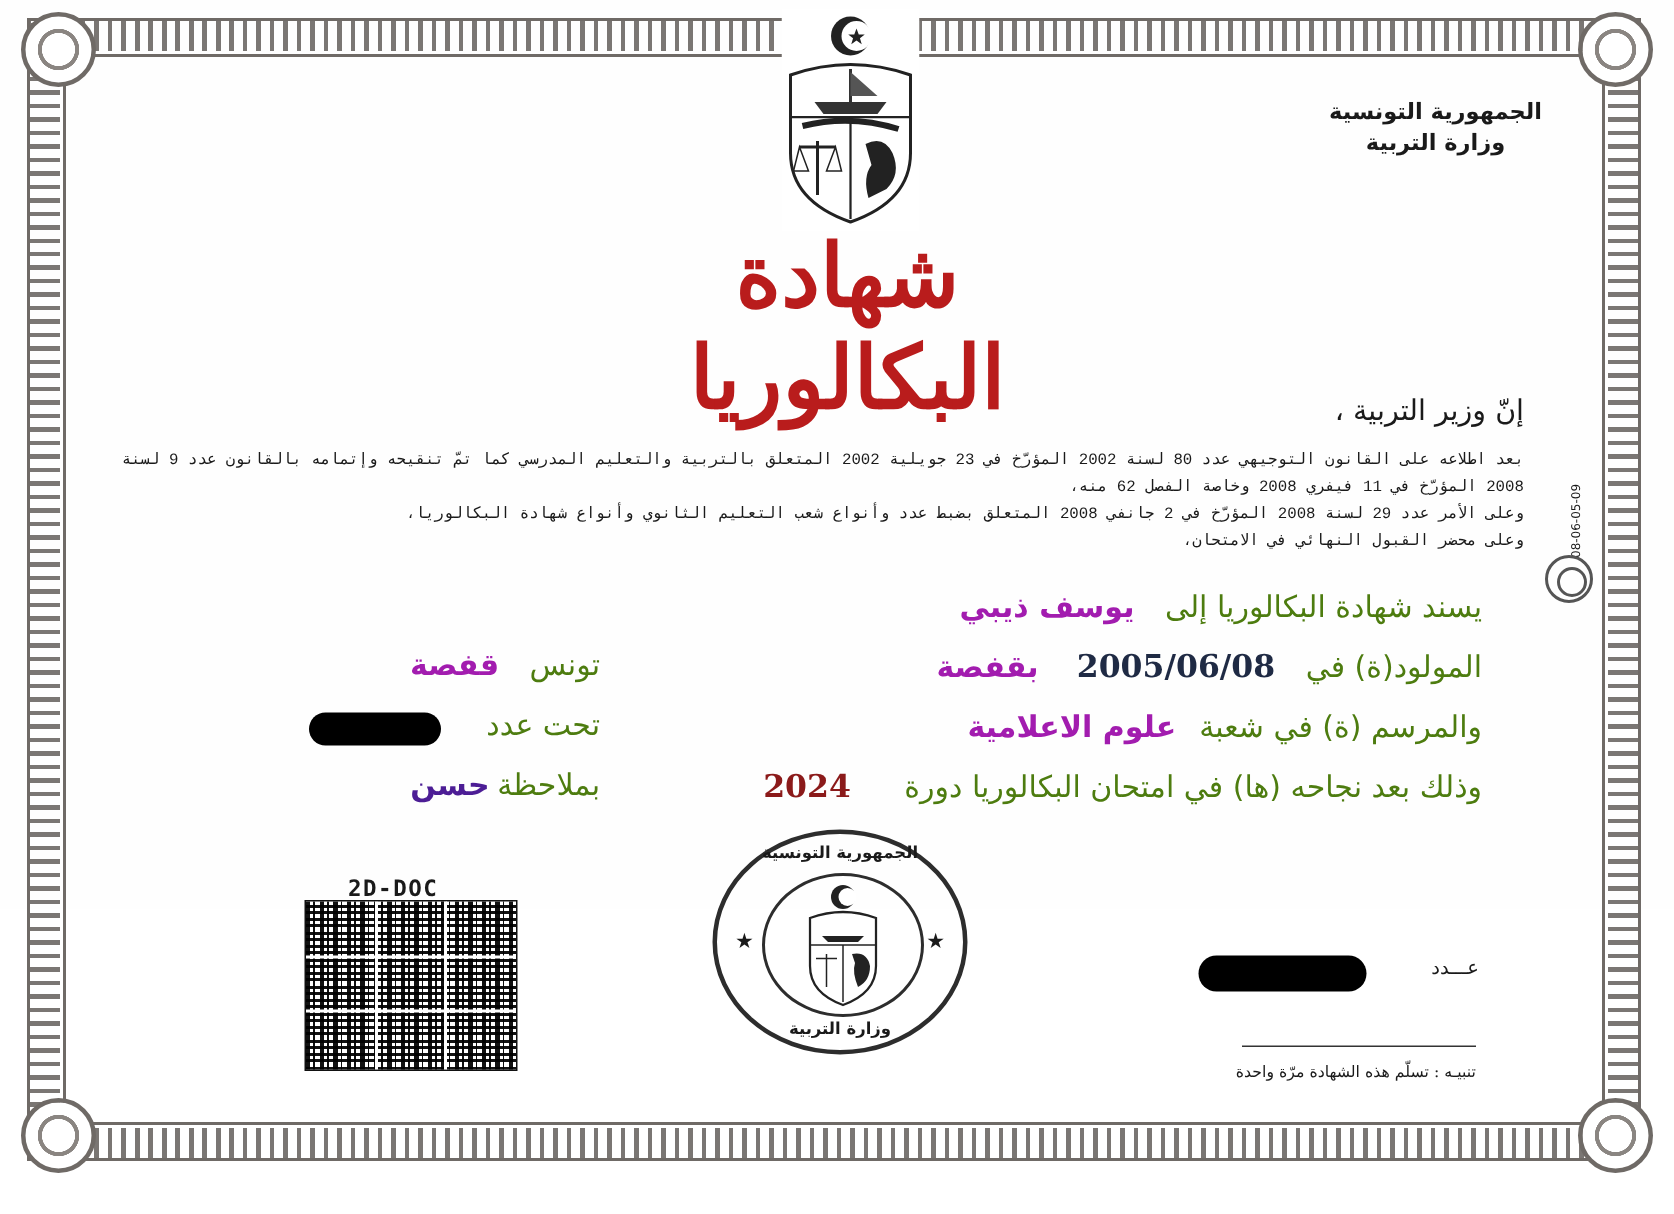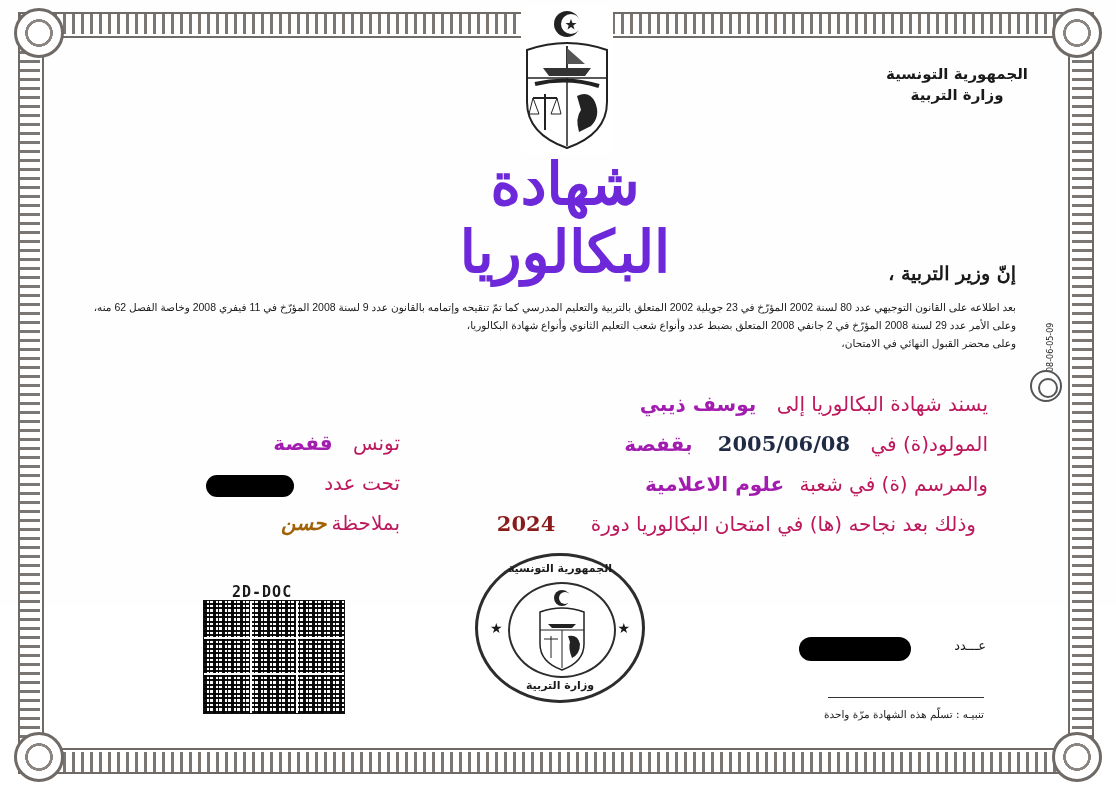--- a/index.html
+++ b/index.html
@@ -14,40 +14,40 @@
       repeating-linear-gradient(0deg,#7a7673 0 3px,transparent 3px 9px) left/22px 100% no-repeat,
       repeating-linear-gradient(0deg,#7a7673 0 3px,transparent 3px 9px) right/22px 100% no-repeat;
     background-origin:border-box;background-clip:border-box;}
   .border-line-o{position:absolute;left:18px;top:12px;width:1076px;height:762px;box-sizing:border-box;border:2px solid #6f6a66;}
   .border-line-i{position:absolute;left:42px;top:36px;width:1028px;height:714px;box-sizing:border-box;border:2px solid #6f6a66;}
   .corner{position:absolute;width:44px;height:44px;border:3px solid #6f6a66;border-radius:50%;background:radial-gradient(circle,#fff 35%,#8a8581 36%,#8a8581 44%,#fff 45%);}
   .rtl{direction:rtl;unicode-bidi:embed;}
   .abs{position:absolute;}
   .header-right{right:88px;top:64px;text-align:center;font-weight:bold;font-size:15px;line-height:21px;}
   .emblem{left:521px;top:6px;width:92px;height:148px;}
-  .title{left:400px;top:150px;width:330px;text-align:center;font-family:"DejaVu Serif",serif;font-weight:bold;font-size:58px;color:#6d28d9;letter-spacing:1px;}
-  .minister{right:100px;top:262px;font-family:"DejaVu Serif",serif;font-size:19px;font-weight:bold;}
-  .prelude{right:100px;top:298px;width:940px;font-family:Liberation Sans, sans-serif;font-size:10.5px;line-height:18px;text-align:right;}
+  .title{left:400px;top:150px;width:330px;text-align:center;font-family:"DejaVu Serif",serif;font-weight:bold;font-size:58px;color:#b91c1c;letter-spacing:1px;}
+  .minister{right:100px;top:262px;font-family:"DejaVu Serif",serif;font-size:19px;}
+  .prelude{right:100px;top:298px;width:940px;font-family:Liberation Mono, monospace;font-size:10.5px;line-height:18px;text-align:right;}
   .serial-v{left:1046px;top:312px;font-size:8px;transform:rotate(-90deg);transform-origin:left top;white-space:nowrap;}
   .seal-small{left:1030px;top:370px;width:32px;height:32px;border-radius:50%;border:2px solid #555;box-sizing:border-box;}
   .seal-small::after{content:"";position:absolute;left:6px;top:6px;width:16px;height:16px;border-radius:50%;border:2px solid #555;}
-  .line-label{font-size:20px;color:#be185d;}
+  .line-label{font-size:20px;color:#4d7c0f;}
   .val{font-weight:bold;color:#a21caf;font-size:20px;}
   .val-date{font-family:"DejaVu Serif",serif;font-weight:bold;color:#1f2a44;font-size:21px;}
   .r1{right:128px;top:392px;}
   .r2{right:128px;top:431px;text-align:center;}
   .r3{right:128px;top:472px;}
-  .r4{right:140px;top:511px;}
+  .r4{right:128px;top:511px;}
   .l1{right:716px;top:431px;}
   .l2{right:716px;top:471px;}
   .l3{right:716px;top:511px;}
   .l4{right:698px;top:551px;}
   .redact{display:inline-block;width:88px;height:22px;border-radius:11px;background:#000;vertical-align:middle;}
   .redact2{width:112px;height:24px;border-radius:12px;}
-  .green{color:#a16207;font-style:italic;}
+  .green{color:#4c1d95;}
   .red{color:#8b1a1a;font-family:"DejaVu Serif",serif;font-weight:bold;font-size:21px;}
   .qr-label{left:232px;top:583px;font-family:"DejaVu Sans Mono",monospace;font-size:15px;font-weight:bold;letter-spacing:1px;}
   .qr{left:203px;top:600px;width:140px;height:112px;
     background:
       repeating-linear-gradient(90deg,#111 0 3px,#fff 3px 5px,#111 5px 6px,#fff 6px 9px),
       repeating-linear-gradient(0deg,#111 0 2px,#fff 2px 5px,#111 5px 7px,#fff 7px 9px);
     background-blend-mode:multiply;border:1px solid #111;}
   .qr::before{content:"";position:absolute;left:46px;top:0;width:2px;height:100%;background:#fff;box-shadow:46px 0 0 #fff;}
   .qr::after{content:"";position:absolute;left:0;top:36px;width:100%;height:2px;background:#fff;box-shadow:0 36px 0 #fff;}
   .stamp{left:475px;top:553px;width:170px;height:150px;border-radius:50%;border:3px solid #2d2d2d;box-sizing:border-box;}

